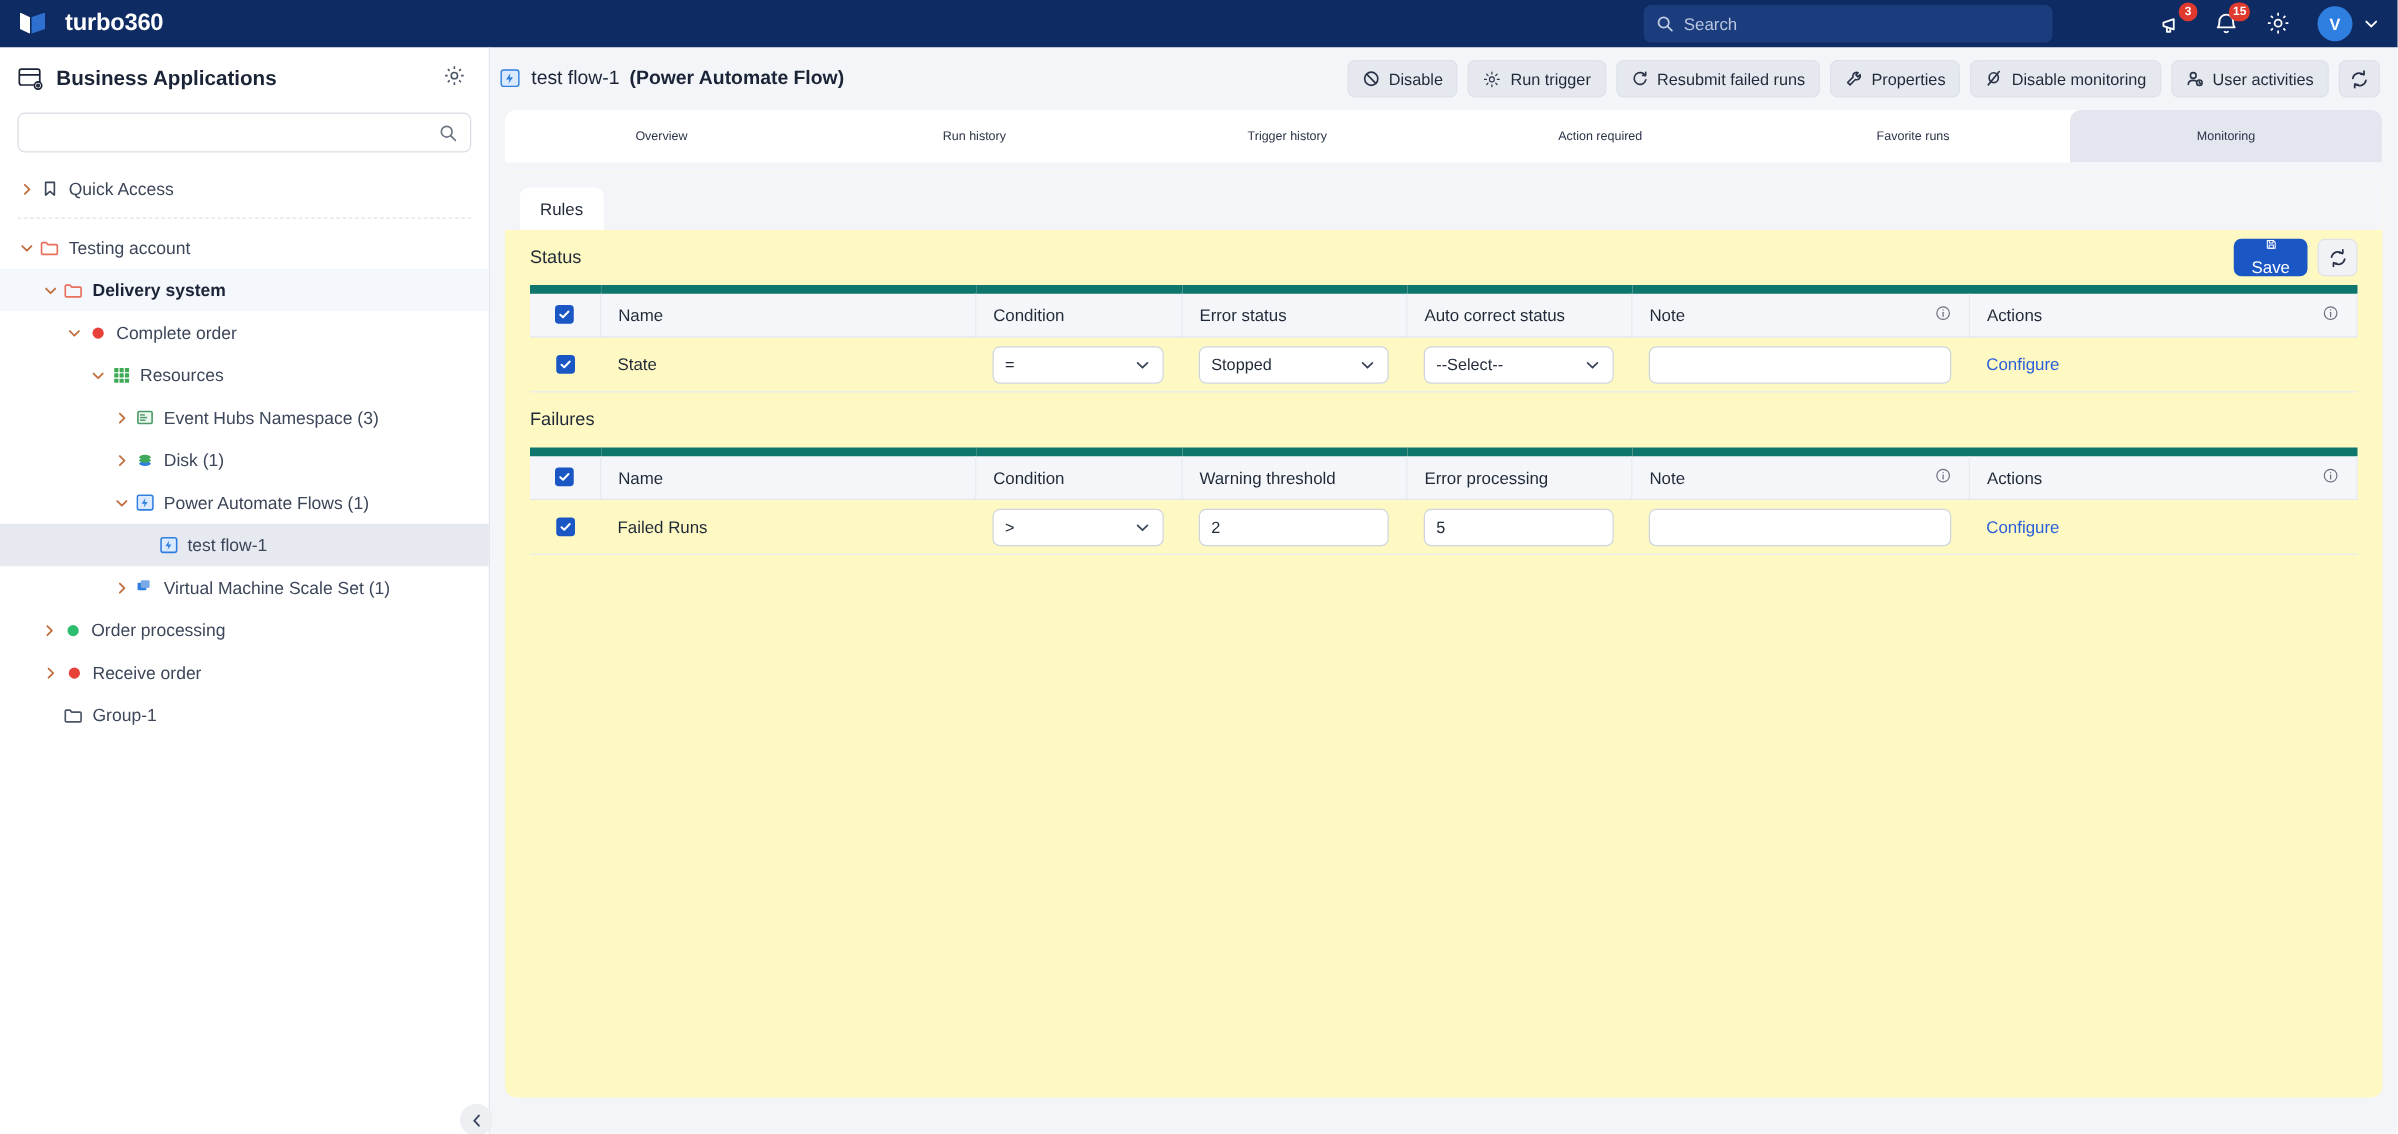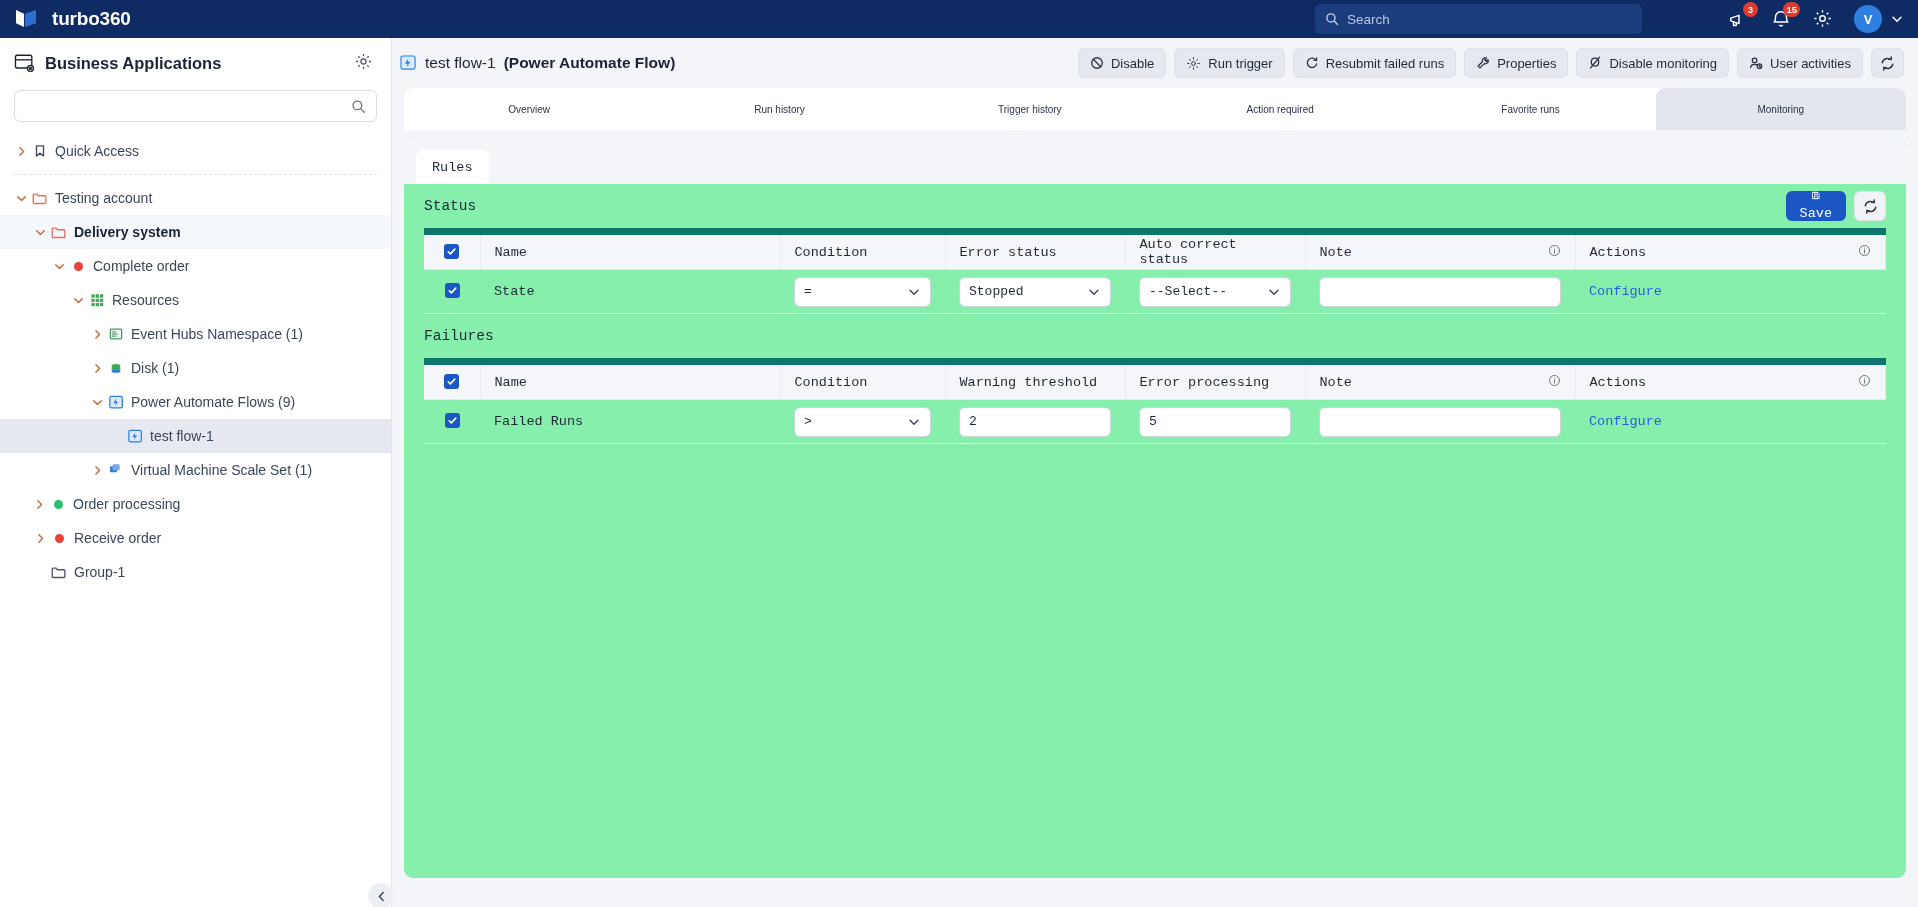--- a/index.html
+++ b/index.html
@@ -103,22 +103,22 @@
   .tabs {
     margin: 0 12px; height: 42px; background:#ffffff; border-radius: 9px 9px 0 0;
     display:flex; align-items:stretch; overflow:hidden;
   }
   .tab {
     flex: 1; display:flex; align-items:center; justify-content:center;
     font-size: 10px; color:#2a3347; cursor:pointer;
   }
   .tab.active { background:#e3e5ef; font-weight: normal; border-radius: 9px 9px 0 0; }
   .panel {
-    margin: 8px 12px 0 12px; background:#86efac; border-radius: 9px;
-    height: 740px; padding: 0; font-family: Liberation Mono, monospace;
+    margin: 8px 12px 0 12px; background:#fef9c3; border-radius: 9px;
+    height: 740px; padding: 0;
   }
   .subtabs { height: 46px; background:#f3f5f8; border-radius: 9px 9px 0 0;
     display:flex; align-items:flex-end; padding-left: 12px; }
   .subtab {
     background:#ffffff; border-radius: 7px 7px 0 0; height: 34px; padding: 0 16px;
     display:flex; align-items:center; font-size:13.5px; color:#1f2937; cursor:pointer;
   }
   .sec { padding: 0 20px; }
   .sec-hd { display:flex; align-items:center; height: 44px; }
   .sec-title { font-size: 14.5px; color:#1f2937; }
@@ -325,21 +325,21 @@
           </svg>
         </span>
         <span class="tico">
           <svg fill="none" stroke-width="1.5" stroke-linecap="round" stroke-linejoin="round" viewBox="0 0 16 16" width="14" height="14">
             <rect x="1.5" y="2.5" width="13" height="11" rx="1.2" fill="#eaf6ee" stroke="#4e9a68"></rect>
             <rect x="3.4" y="5" width="4.5" height="1.3" fill="#4e9a68"></rect>
             <rect x="3.4" y="7.4" width="6.5" height="1.3" fill="#4e9a68"></rect>
             <rect x="3.4" y="9.8" width="5" height="1.3" fill="#4e9a68"></rect>
           </svg>
         </span>
-        <span class="tlabel">Event Hubs Namespace (1)</span>
+        <span class="tlabel">Event Hubs Namespace (3)</span>
       </div>
       <div class="tnode" style="padding-left: 88px;">
         <span class="chev">
           <svg fill="none" stroke-width="1.8" stroke-linecap="round" stroke-linejoin="round" viewBox="0 0 16 16" width="13" height="13" stroke="#c2703f">
             <path d="M6 3.5 L10.5 8 L6 12.5"></path>
           </svg>
         </span>
         <span class="tico">
           <svg fill="none" stroke-width="1.5" stroke-linecap="round" stroke-linejoin="round" viewBox="0 0 16 16" width="14" height="14">
             <g></g>
@@ -355,21 +355,21 @@
           <svg fill="none" stroke-width="1.8" stroke-linecap="round" stroke-linejoin="round" viewBox="0 0 16 16" width="13" height="13" stroke="#c2703f">
             <path d="M3.5 6 L8 10.5 L12.5 6"></path>
           </svg>
         </span>
         <span class="tico">
           <svg fill="none" stroke-width="1.5" stroke-linecap="round" stroke-linejoin="round" viewBox="0 0 18 17" width="15" height="15">
             <rect x="1" y="1" width="15" height="14" rx="2" fill="#dbeafe" stroke="#2f7fe0"></rect>
             <path d="M8.8 3.6 L5.2 9.2 H8 L7.2 12.8 L11 7.3 H8.2 Z" fill="#2f7fe0" stroke="none"></path>
           </svg>
         </span>
-        <span class="tlabel">Power Automate Flows (9)</span>
+        <span class="tlabel">Power Automate Flows (1)</span>
       </div>
       <div class="tnode sel" style="padding-left: 107px;">
         <span class="chev none"></span>
         <span class="tico">
           <svg fill="none" stroke-width="1.5" stroke-linecap="round" stroke-linejoin="round" viewBox="0 0 18 17" width="15" height="15">
             <rect x="1" y="1" width="15" height="14" rx="2" fill="#dbeafe" stroke="#2f7fe0"></rect>
             <path d="M8.8 3.6 L5.2 9.2 H8 L7.2 12.8 L11 7.3 H8.2 Z" fill="#2f7fe0" stroke="none"></path>
           </svg>
         </span>
         <span class="tlabel">test flow-1</span>

